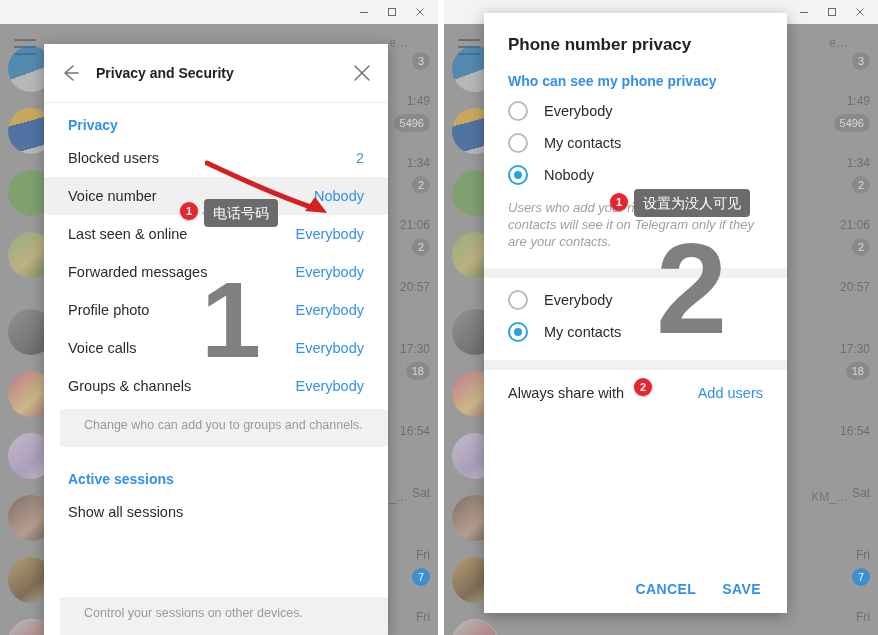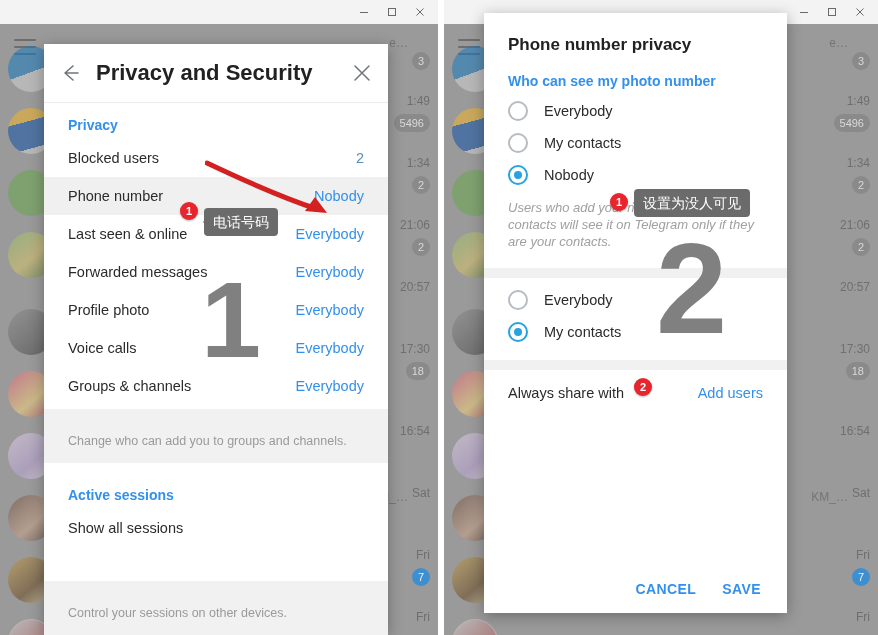--- a/index.html
+++ b/index.html
@@ -36,28 +36,28 @@
   .snip{position:absolute;right:8px;top:12px;color:#757575;font-size:12px;}
 
   
   .dlg{position:absolute;background:#fff;box-shadow:0 3px 14px rgba(0,0,0,.30);}
   #dlg-left{left:44px;top:44px;width:344px;height:591px;}
   #dlg-right{left:40px;top:13px;width:303px;height:600px;}
 
   .dlg-head{height:58px;display:flex;align-items:center;border-bottom:1px solid #ececec;}
   .back-btn{width:52px;height:58px;display:flex;align-items:center;justify-content:center;
             color:#707579;}
-  .dlg-title{font-size:22px;color:#222;font-weight:600;flex:1;}
+  .dlg-title{font-size:14px;color:#222;font-weight:600;flex:1;}
   .close-btn{width:52px;height:58px;display:flex;align-items:center;justify-content:center;
              color:#707579;}
 
   .sec{background:#fff;padding:6px 0 4px 0;}
   .sec-title{color:#3390ec;font-size:14px;font-weight:600;padding:8px 24px 6px 24px;}
-  .hint{background:#f1f1f1;color:#9a9a9a;font-size:12.5px;padding:24px 24px 14px 24px;
-        line-height:16px;}
+  .hint{background:#f1f1f1;color:#9a9a9a;font-size:12.5px;padding:8px 24px 14px 24px;
+        line-height:16px;margin-left:16px;}
   .divider{height:10px;background:#f1f1f1;}
 
   .row{display:flex;align-items:center;height:38px;padding:0 24px;font-size:14.5px;color:#2b2b2b;
        position:relative;}
   .row.hl{background:#f0f0f0;}
   .row .lbl{white-space:nowrap;}
   .row .val{margin-left:auto;color:#3390ec;font-size:14.5px;}
   .row .val.plain{color:#5b8fb8;}
 
   
@@ -167,21 +167,21 @@
       </div>
 
       <div class="sec">
         <div class="sec-title">Privacy</div>
 
         <div class="row">
           <span class="lbl">Blocked users</span>
           <span class="val plain">2</span>
         </div>
         <div class="row hl">
-          <span class="lbl">Phone number</span>
+          <span class="lbl">Voice number</span>
           <span class="val">Nobody</span>
         </div>
         <div class="row">
           <span class="lbl">Last seen &amp; online</span>
           <span class="val">Everybody</span>
         </div>
         <div class="row">
           <span class="lbl">Forwarded messages</span>
           <span class="val">Everybody</span>
         </div>
@@ -212,21 +212,21 @@
 
       <div class="wmk" style="left:157px;top:222px;font-size:108px;">1</div>
     </div>
 
     <svg class="arrow" style="left:205px;top:155px;" width="130" height="65" viewBox="0 0 130 65">
       <path d="M2 8 C40 26, 75 42, 112 54" stroke="#d32020" stroke-width="5" fill="none" stroke-linecap="round"></path>
       <path d="M122 58 L100 56 L110 42 Z" fill="#d32020"></path>
     </svg>
 
     <div class="numbadge" style="left:180px;top:202px;">1</div>
-    <div class="tip" style="left:204px;top:199px;margin-top:9px;">电话号码</div>
+    <div class="tip" style="left:204px;top:199px;">电话号码</div>
   </div>
 
   <div class="win-gap"></div>
 
   <div class="win" id="win-right">
 
     <div class="titlebar">
       <div class="wctrls">
         <div class="wbtn">
           <svg width="12" height="12" viewBox="0 0 12 12">
@@ -279,21 +279,21 @@
         <div class="meta" style="top:586px;"><span>Fri</span></div>
       </div>
       <div class="snip" style="top:12px;right:30px;">e…</div>
       <div class="snip" style="top:466px;right:30px;">KM_…</div>
     </div>
 
     <div class="dlg" id="dlg-right">
       <div class="rtitle">Phone number privacy</div>
 
       <div class="sec" style="padding-top:0;">
-        <div class="sec-title">Who can see my photo number</div>
+        <div class="sec-title">Who can see my phone privacy</div>
 
         <div class="radio-row">
           <span class="radio"></span>
           <span class="radio-lbl">Everybody</span>
         </div>
         <div class="radio-row">
           <span class="radio"></span>
           <span class="radio-lbl">My contacts</span>
         </div>
         <div class="radio-row">

